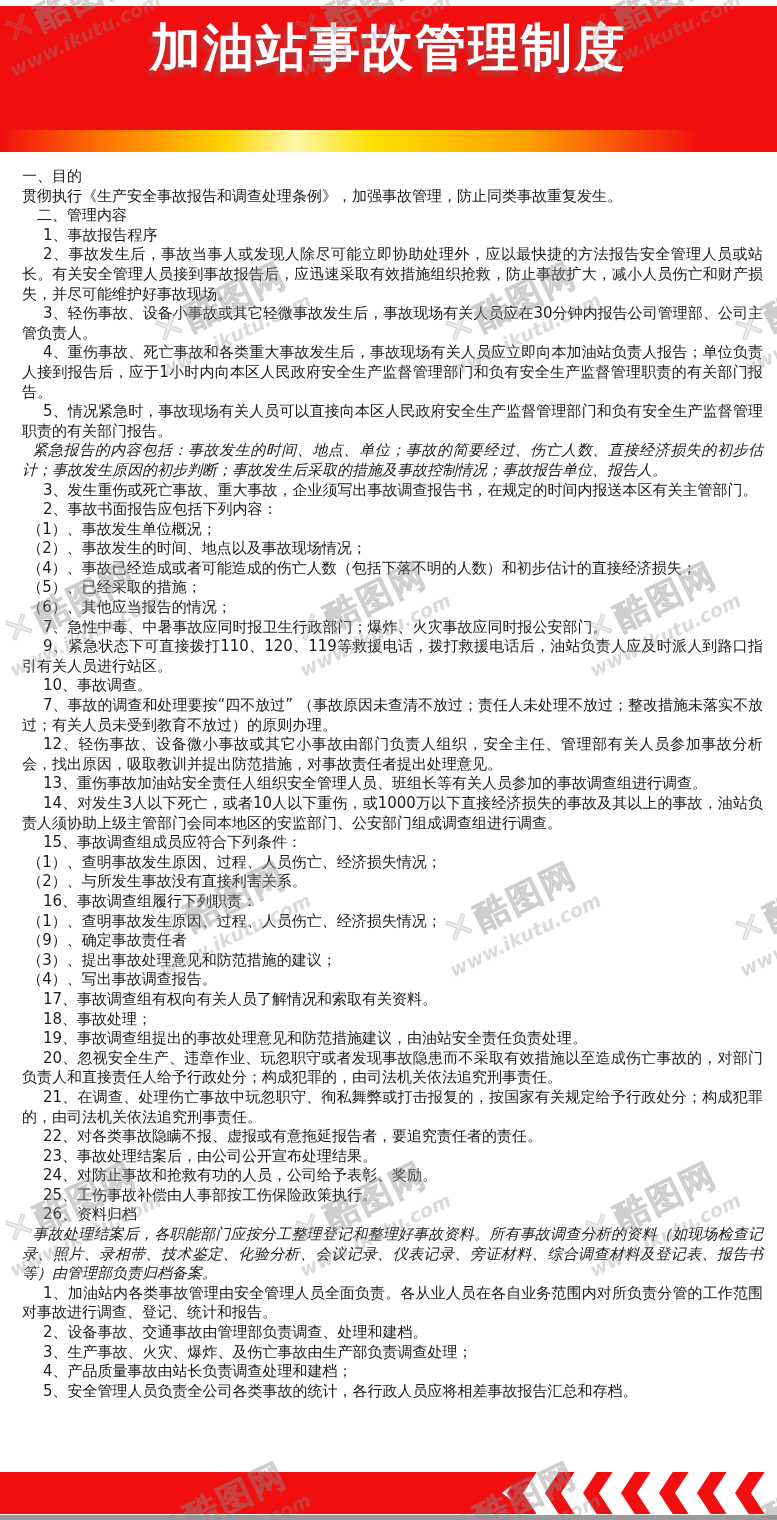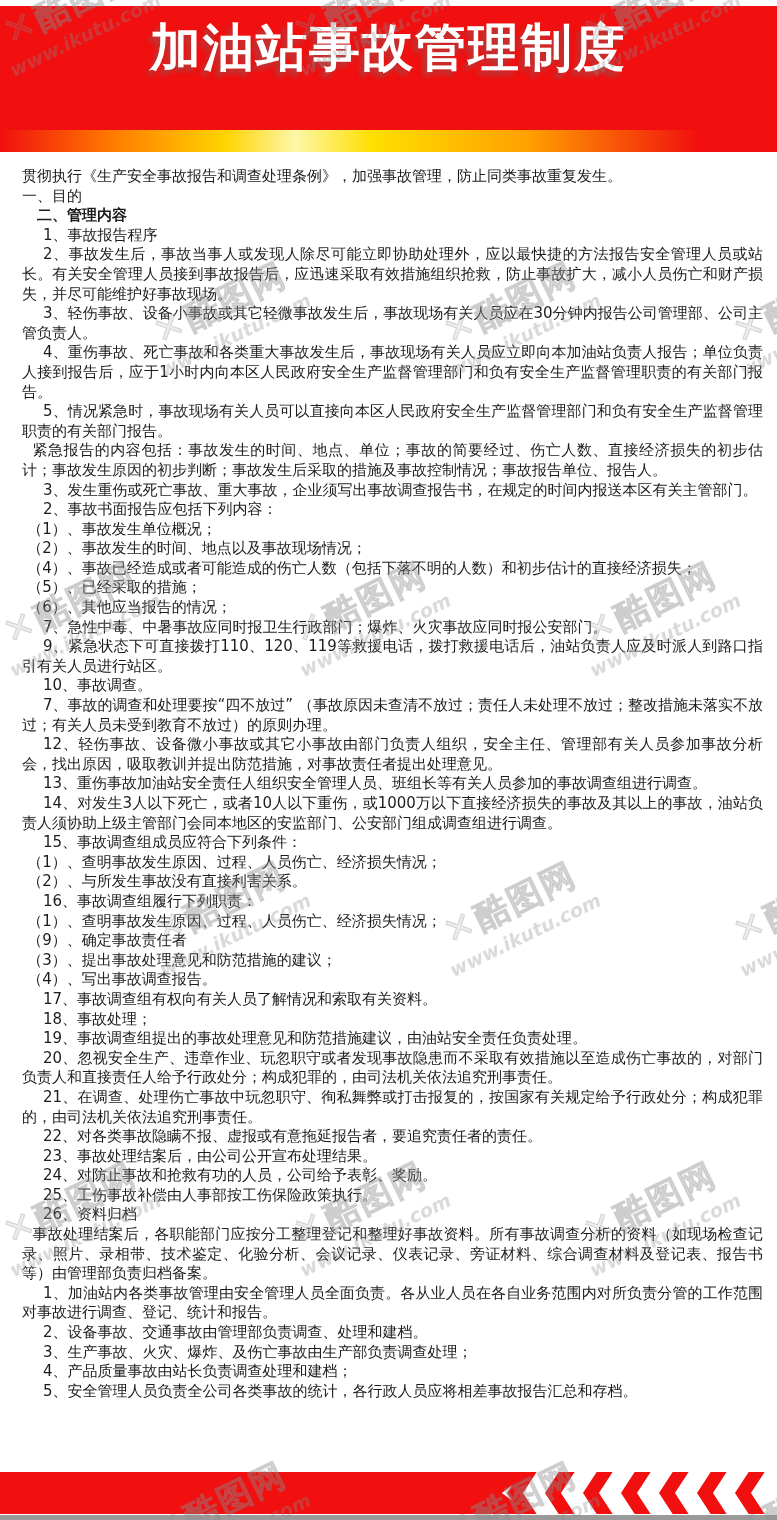--- a/index.html
+++ b/index.html
@@ -22,22 +22,22 @@
   
   .content {
     position:absolute; top:152px; left:0; width:777px; box-sizing:border-box;
     padding:15px 14px 0 22px;
     font-size:15px; line-height:19.6px; color:#1c1c1c;
     text-align:justify; text-justify:inter-ideograph;
   }
   .content p { margin:0; }
   .ind-0 { text-indent:0; }
   .ind-1 { text-indent:.35em; }
-  .ind-2 { text-indent:.7em; }
-  .ind-3 { text-indent:1em;font-weight:bold; }
+  .ind-2 { text-indent:.7em;font-style:italic; }
+  .ind-3 { text-indent:1em; }
   .ind-4 { text-indent:1.4em; }
   
   .footer-band { position:absolute; top:1472px; left:0; width:777px; height:42px; }
   .footer-red {
     position:absolute; left:0; top:0; width:531px; height:100%; background:#f10f0f;
     -webkit-clip-path:polygon(0 0,100% 0,94.5% 50%,100% 100%,0 100%);
     clip-path:polygon(0 0,100% 0,94.5% 50%,100% 100%,0 100%);
   }
   .chevrons { position:absolute; left:507px; top:0; height:100%; display:flex; }
   .chev {
@@ -62,22 +62,22 @@
 <body>
 
 <div class="page">
 
   <div class="header">
     <h1 class="title">加油站事故管理制度</h1>
     <div class="grad-band"></div>
   </div>
 
   <div class="content" id="content">
+      <p class="ind-0">一、目的</p>
       <p class="ind-0">贯彻执行《生产安全事故报告和调查处理条例》，加强事故管理，防止同类事故重复发生。</p>
-      <p class="ind-0">一、目的</p>
       <p class="ind-3">二、管理内容</p>
       <p class="ind-4">1、事故报告程序</p>
       <p class="ind-4">2、事故发生后，事故当事人或发现人除尽可能立即协助处理外，应以最快捷的方法报告安全管理人员或站长。有关安全管理人员接到事故报告后，应迅速采取有效措施组织抢救，防止事故扩大，减小人员伤亡和财产损失，并尽可能维护好事故现场。</p>
       <p class="ind-4">3、轻伤事故、设备小事故或其它轻微事故发生后，事故现场有关人员应在30分钟内报告公司管理部、公司主管负责人。</p>
       <p class="ind-4">4、重伤事故、死亡事故和各类重大事故发生后，事故现场有关人员应立即向本加油站负责人报告；单位负责人接到报告后，应于1小时内向本区人民政府安全生产监督管理部门和负有安全生产监督管理职责的有关部门报告。</p>
       <p class="ind-4">5、情况紧急时，事故现场有关人员可以直接向本区人民政府安全生产监督管理部门和负有安全生产监督管理职责的有关部门报告。</p>
       <p class="ind-2">紧急报告的内容包括：事故发生的时间、地点、单位；事故的简要经过、伤亡人数、直接经济损失的初步估计；事故发生原因的初步判断；事故发生后采取的措施及事故控制情况；事故报告单位、报告人。</p>
       <p class="ind-4">3、发生重伤或死亡事故、重大事故，企业须写出事故调查报告书，在规定的时间内报送本区有关主管部门。</p>
       <p class="ind-4">2、事故书面报告应包括下列内容：</p>
       <p class="ind-1">（1）、事故发生单位概况；</p>

